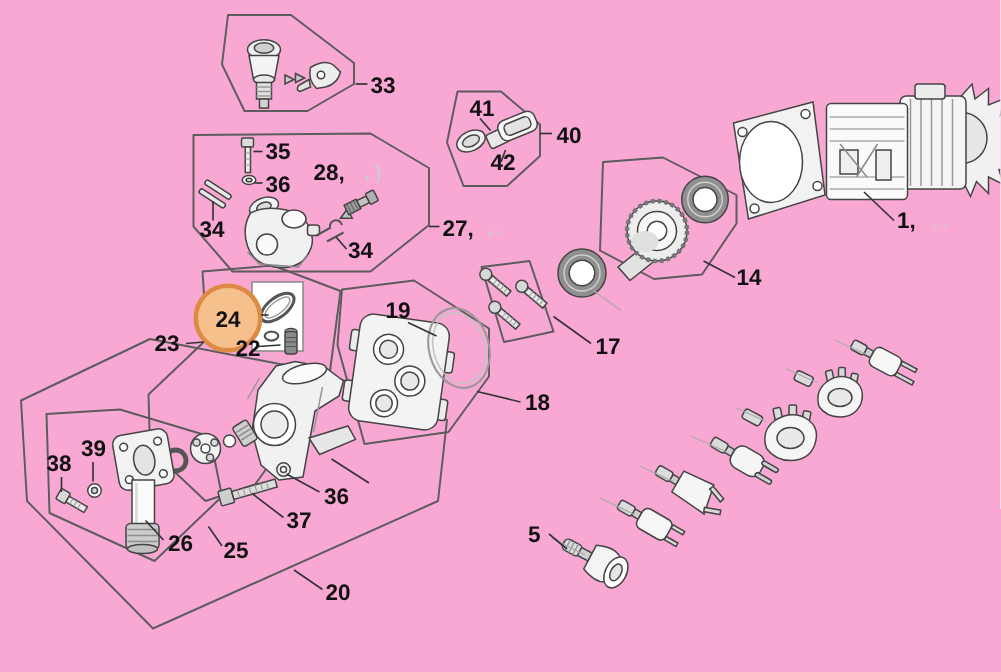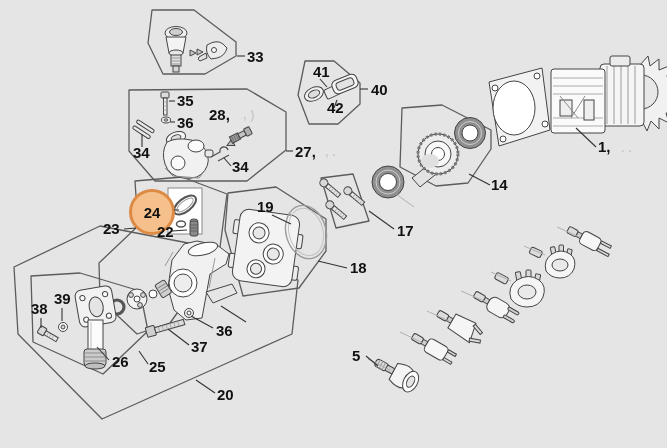--- a/index.html
+++ b/index.html
@@ -1,16 +1,16 @@
 <!DOCTYPE html>
 <html><head>
 <meta charset="utf-8">
 <style>
   html,body{margin:0;padding:0;background:#ffffff;}
-  .stage{position:relative;width:667px;height:448px;background:#e5e5e5;overflow:hidden;
+  .stage{position:relative;width:667px;height:448px;background:#f9a8d4;overflow:hidden;
          font-family:"Liberation Sans",sans-serif;}
   svg{display:block;}
   text.lbl{font-family:"Liberation Sans",sans-serif;font-weight:bold;font-size:15px;fill:#111111;}
   text.lbl-mid{text-anchor:middle;}
   text.ghost{font-family:"Liberation Sans",sans-serif;font-weight:bold;font-size:13px;fill:#cccccc;}
   .box{fill:none;stroke:#5c5c5c;stroke-width:1.3;stroke-linejoin:round;}
   .leader{stroke:#333333;stroke-width:1.1;}
   .faint{stroke:#aaaaaa;stroke-width:0.9;}
   .part{stroke:#444444;stroke-width:1;}
   .part .noline{stroke:none;}

